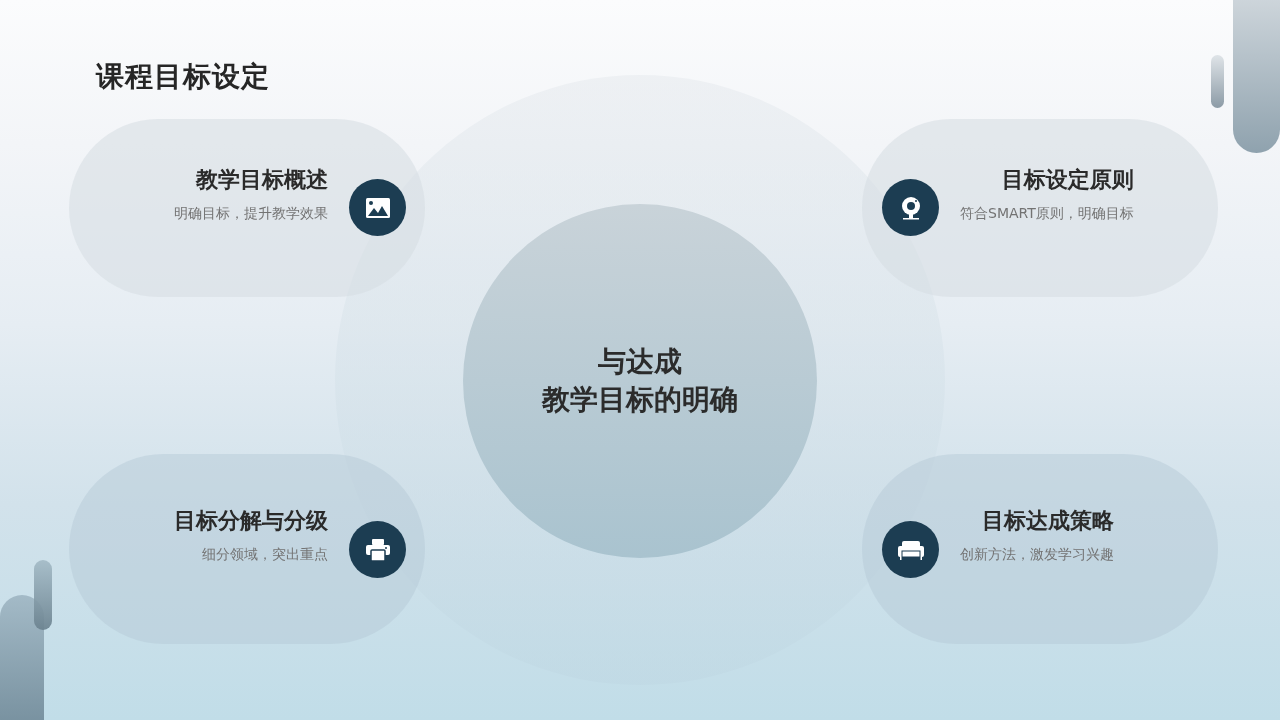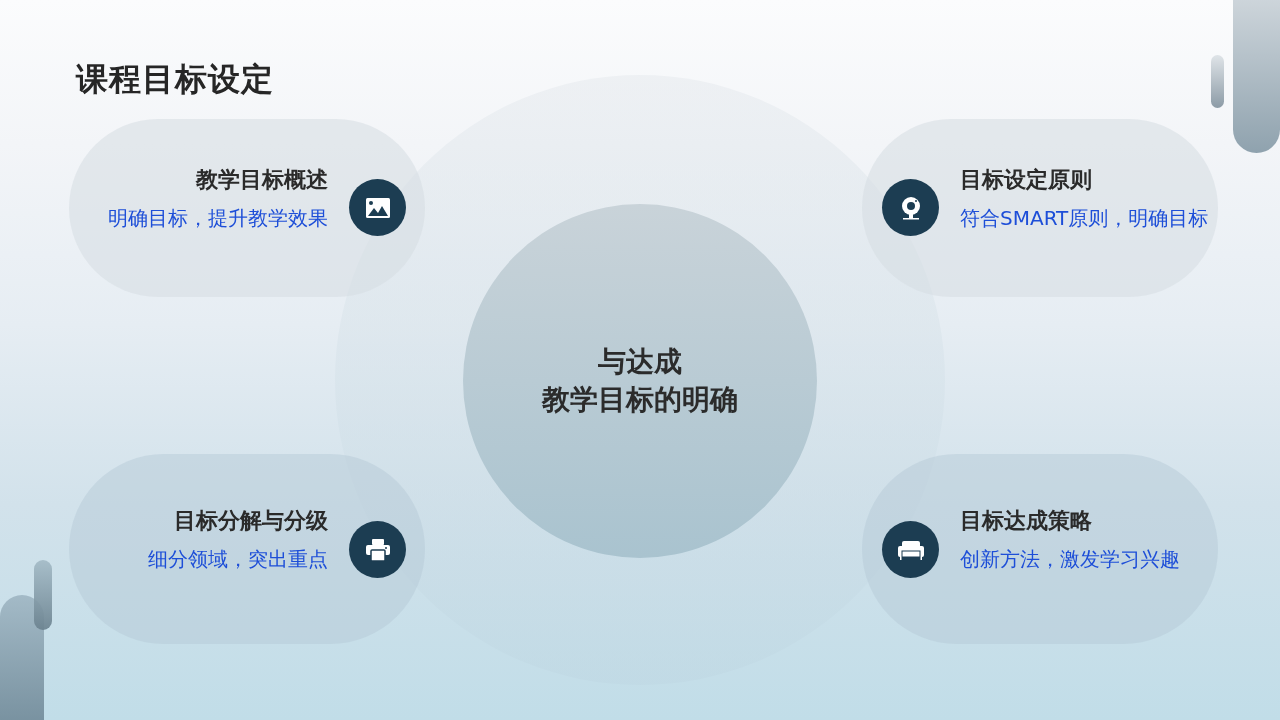--- a/index.html
+++ b/index.html
@@ -4,22 +4,22 @@
   <style>
     html, body { margin: 0; padding: 0; }
     body {
       width: 1280px; height: 720px; overflow: hidden; position: relative;
       font-family: "DejaVu Sans", "Liberation Sans", sans-serif;
       background: linear-gradient(180deg, #fbfcfd 0%, #f3f5f8 20%, #e6edf3 45%, #d2e2eb 70%, #c1dde8 100%);
     }
     .slide { position: absolute; inset: 0; }
 
     .title {
-      position: absolute; left: 76px; top: 58px;
-      font-size: 32px; font-weight: bold; color: #262626; letter-spacing: 1px;
+      position: absolute; left: 96px; top: 58px;
+      font-size: 28px; font-weight: bold; color: #262626; letter-spacing: 1px;
     }
 
     
     .bar { position: absolute; border-radius: 999px; }
     .bar-tr-big { left: 1233px; top: -40px; width: 47px; height: 193px;
       background: linear-gradient(180deg, #dde2e6 0%, #8fa2ae 100%); border-radius: 0 0 24px 24px; }
     .bar-tr-small { left: 1211px; top: 55px; width: 13px; height: 53px;
       background: linear-gradient(180deg, #dfe4e8 0%, #8c9ba6 100%); }
     .bar-bl-big { left: 0px; top: 595px; width: 44px; height: 140px;
       background: linear-gradient(180deg, #9fb6c3 0%, #6c8594 100%); border-radius: 22px 22px 0 0; opacity: 0.9; }
@@ -49,23 +49,23 @@
       background: rgba(214,220,226,0.55);
     }
     .pill.bottom { height: 190px; border-radius: 95px; background: rgba(180,200,212,0.45); }
     .p1 { left: 69px; top: 119px; }
     .p2 { left: 862px; top: 119px; }
     .p3 { left: 69px; top: 454px; }
     .p4 { left: 862px; top: 454px; }
 
     .pill-text { position: absolute; }
     .pill-title { font-size: 22px; font-weight: bold; color: #2a2a2a; white-space: nowrap; }
-    .pill-desc { font-size: 20px; color: #1d4ed8; margin-top: 10px; white-space: nowrap; }
+    .pill-desc { font-size: 14px; color: #737373; margin-top: 10px; white-space: nowrap; }
     .left .pill-text { right: 97px; text-align: right; }
-    .right .pill-text { left: 98px; text-align: left; }
+    .right .pill-text { left: 98px; text-align: right; }
     .p1 .pill-text, .p2 .pill-text { top: 46px; }
     .p3 .pill-text, .p4 .pill-text { top: 52px; }
 
     .icon-circle {
       position: absolute; width: 57px; height: 57px; border-radius: 50%;
       background: #1c3d52; display: flex; align-items: center; justify-content: center;
     }
     .left .icon-circle { left: 280px; }
     .right .icon-circle { left: 20px; }
     .p1 .icon-circle, .p2 .icon-circle { top: 60px; }

